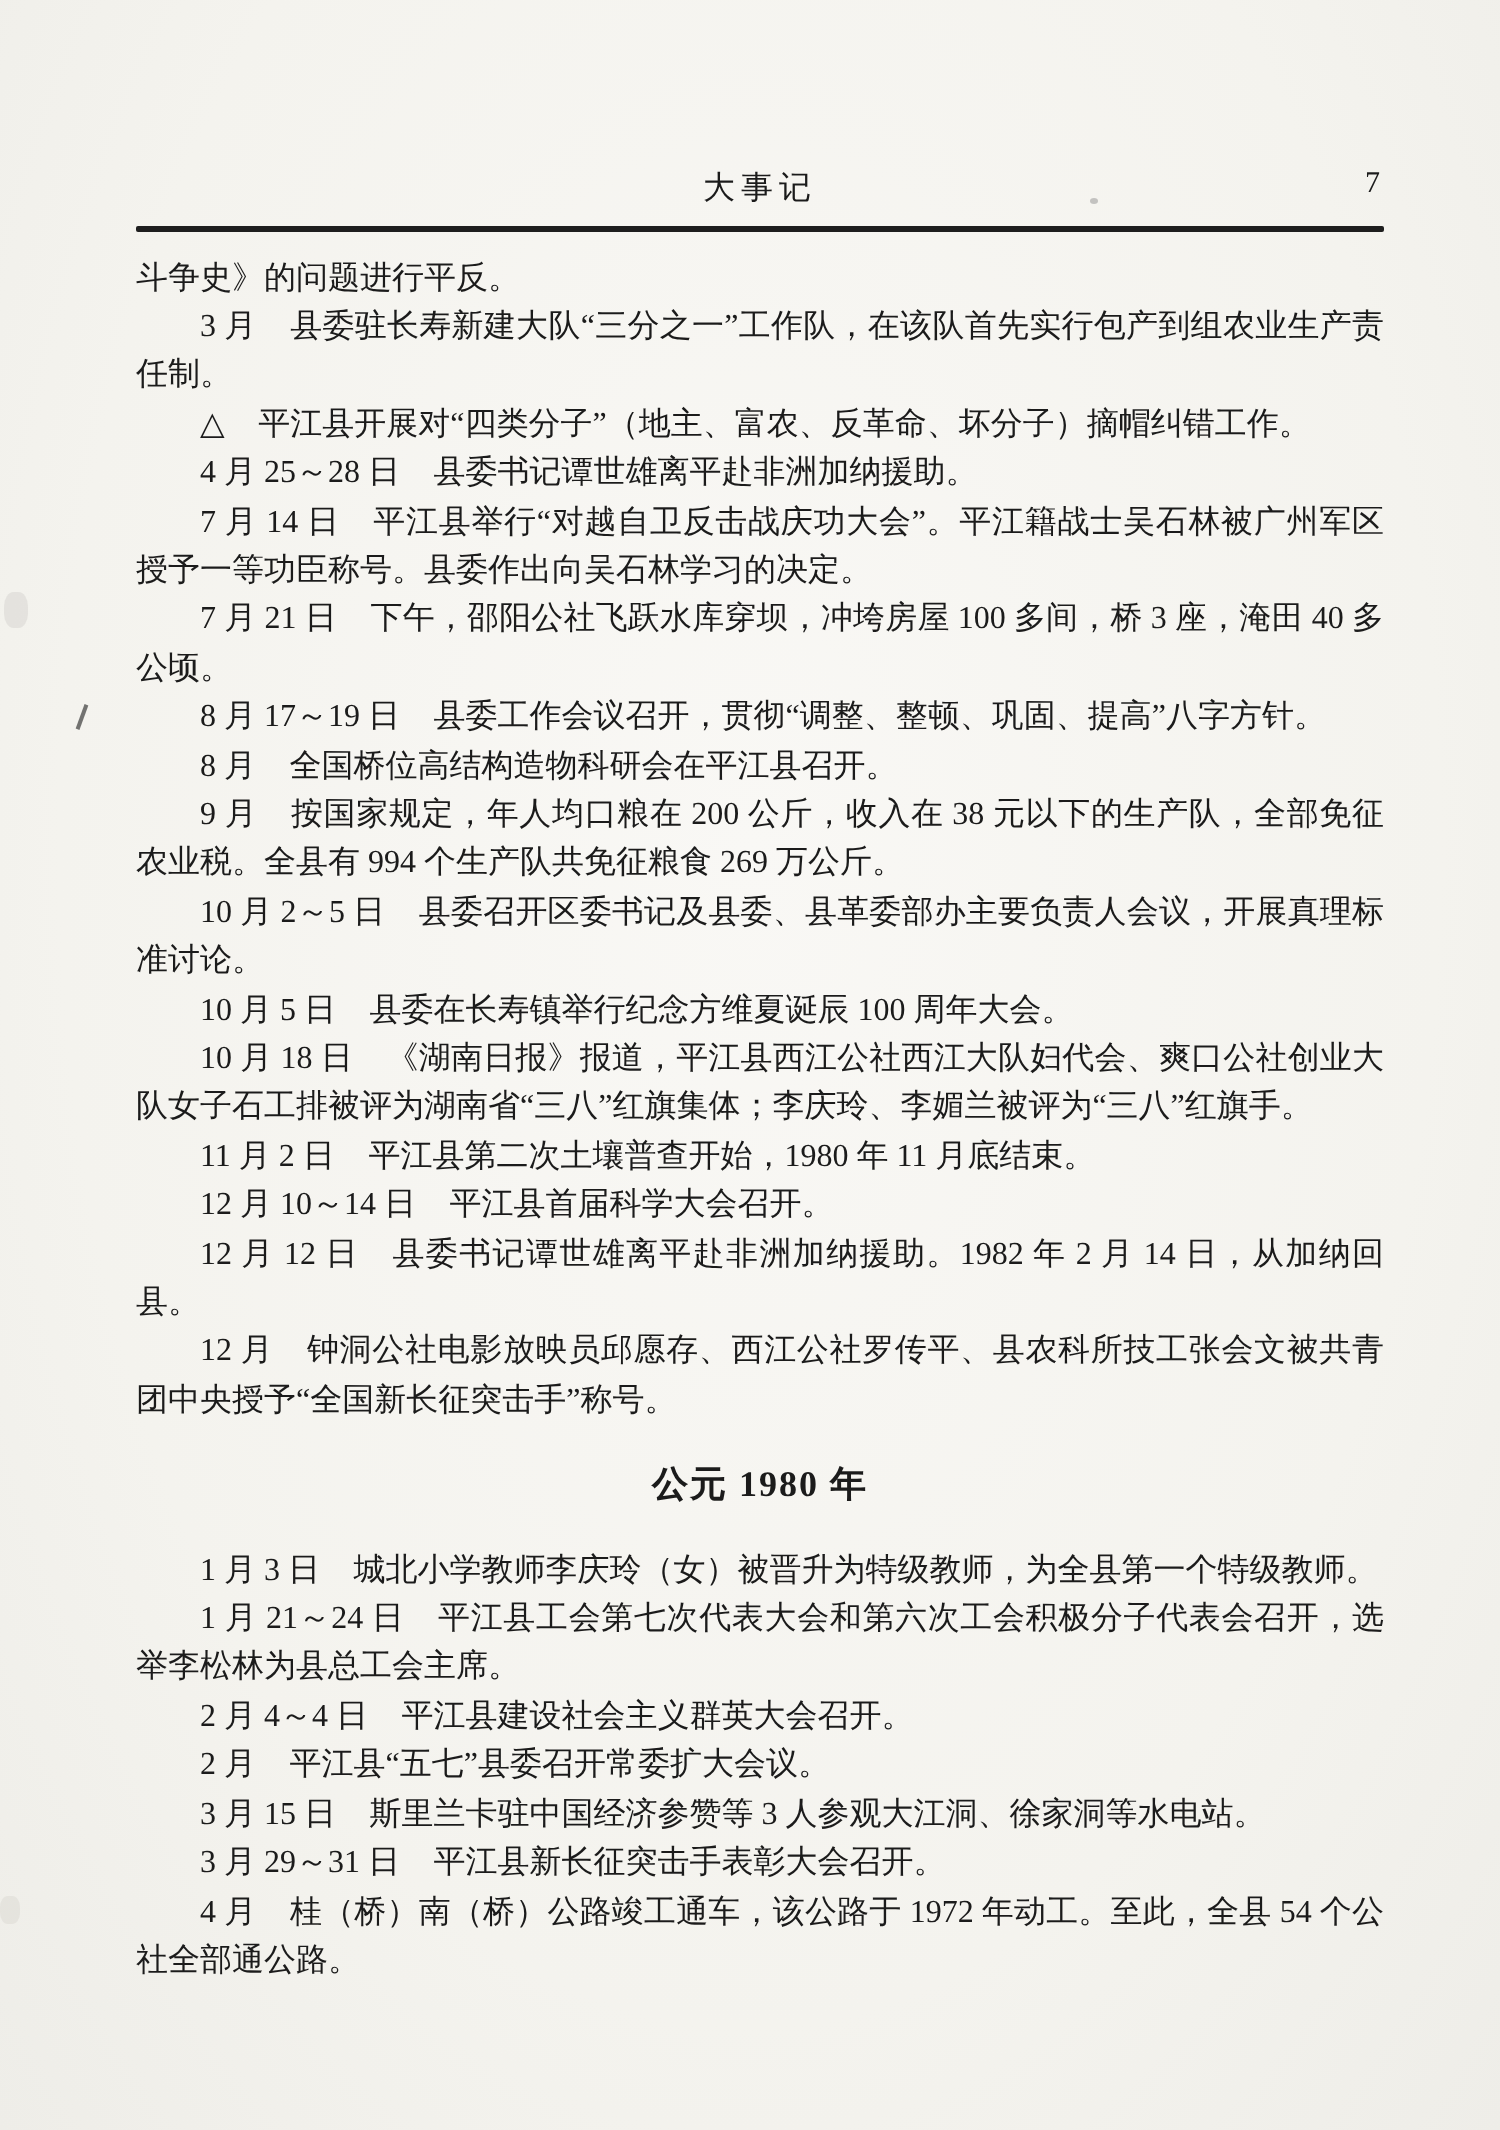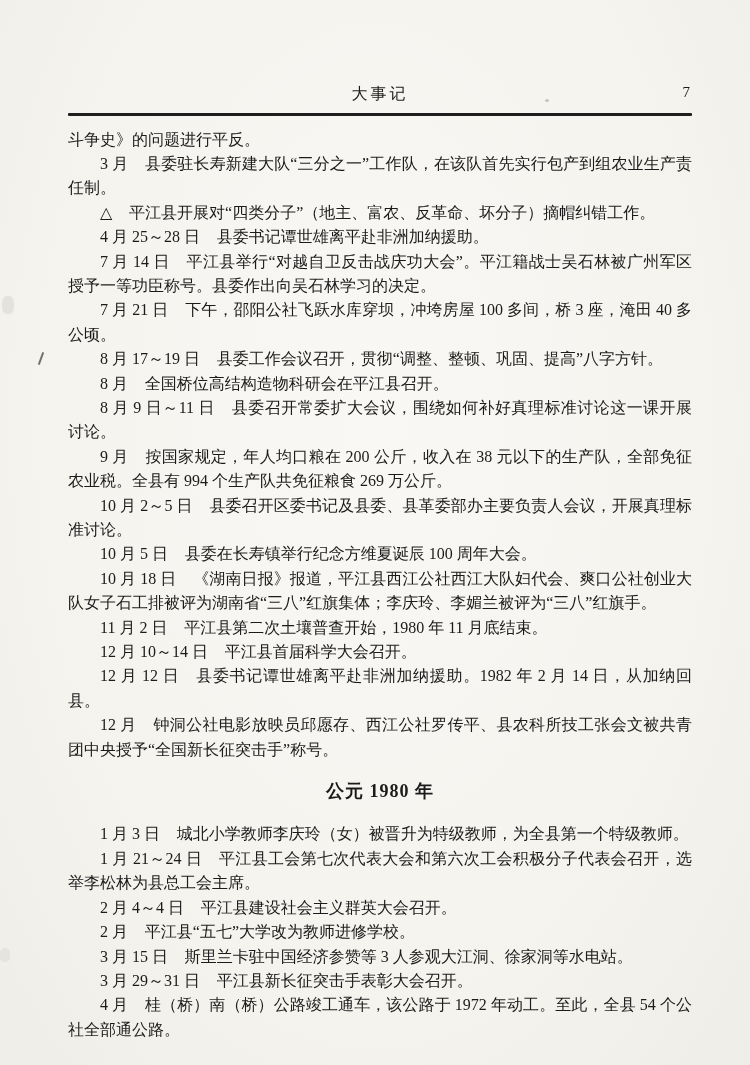--- a/index.html
+++ b/index.html
@@ -110,32 +110,31 @@
     <div class="header-rule"></div>
     <div class="document-body" id="doc-body">
         <p class="entry continuation"><span class="entry-text">斗争史》的问题进行平反。</span></p>
         <p class="entry"><span class="entry-date">3 月</span><span class="entry-text">县委驻长寿新建大队“三分之一”工作队，在该队首先实行包产到组农业生产责任制。</span></p>
         <p class="entry"><span class="entry-date">△</span><span class="entry-text">平江县开展对“四类分子”（地主、富农、反革命、坏分子）摘帽纠错工作。</span></p>
         <p class="entry"><span class="entry-date">4 月 25～28 日</span><span class="entry-text">县委书记谭世雄离平赴非洲加纳援助。</span></p>
         <p class="entry"><span class="entry-date">7 月 14 日</span><span class="entry-text">平江县举行“对越自卫反击战庆功大会”。平江籍战士吴石林被广州军区授予一等功臣称号。县委作出向吴石林学习的决定。</span></p>
         <p class="entry"><span class="entry-date">7 月 21 日</span><span class="entry-text">下午，邵阳公社飞跃水库穿坝，冲垮房屋 100 多间，桥 3 座，淹田 40 多公顷。</span></p>
         <p class="entry"><span class="entry-date">8 月 17～19 日</span><span class="entry-text">县委工作会议召开，贯彻“调整、整顿、巩固、提高”八字方针。</span></p>
         <p class="entry"><span class="entry-date">8 月</span><span class="entry-text">全国桥位高结构造物科研会在平江县召开。</span></p>
-        <p class="entry"><span class="entry-date">8 月 9 日～11 日</span><span class="entry-text">县委召开常委扩大会议，围绕如何补好真理标准讨论这一课开展讨论。</span></p>
         <p class="entry"><span class="entry-date">9 月</span><span class="entry-text">按国家规定，年人均口粮在 200 公斤，收入在 38 元以下的生产队，全部免征农业税。全县有 994 个生产队共免征粮食 269 万公斤。</span></p>
         <p class="entry"><span class="entry-date">10 月 2～5 日</span><span class="entry-text">县委召开区委书记及县委、县革委部办主要负责人会议，开展真理标准讨论。</span></p>
         <p class="entry"><span class="entry-date">10 月 5 日</span><span class="entry-text">县委在长寿镇举行纪念方维夏诞辰 100 周年大会。</span></p>
         <p class="entry"><span class="entry-date">10 月 18 日</span><span class="entry-text">《湖南日报》报道，平江县西江公社西江大队妇代会、爽口公社创业大队女子石工排被评为湖南省“三八”红旗集体；李庆玲、李媚兰被评为“三八”红旗手。</span></p>
         <p class="entry"><span class="entry-date">11 月 2 日</span><span class="entry-text">平江县第二次土壤普查开始，1980 年 11 月底结束。</span></p>
         <p class="entry"><span class="entry-date">12 月 10～14 日</span><span class="entry-text">平江县首届科学大会召开。</span></p>
         <p class="entry"><span class="entry-date">12 月 12 日</span><span class="entry-text">县委书记谭世雄离平赴非洲加纳援助。1982 年 2 月 14 日，从加纳回县。</span></p>
         <p class="entry"><span class="entry-date">12 月</span><span class="entry-text">钟洞公社电影放映员邱愿存、西江公社罗传平、县农科所技工张会文被共青团中央授予“全国新长征突击手”称号。</span></p>
         <div class="section-heading">公元 1980 年</div>
         <p class="entry"><span class="entry-date">1 月 3 日</span><span class="entry-text">城北小学教师李庆玲（女）被晋升为特级教师，为全县第一个特级教师。</span></p>
         <p class="entry"><span class="entry-date">1 月 21～24 日</span><span class="entry-text">平江县工会第七次代表大会和第六次工会积极分子代表会召开，选举李松林为县总工会主席。</span></p>
         <p class="entry"><span class="entry-date">2 月 4～4 日</span><span class="entry-text">平江县建设社会主义群英大会召开。</span></p>
-        <p class="entry"><span class="entry-date">2 月</span><span class="entry-text">平江县“五七”大学改为教师进修学校。</span></p>
+        <p class="entry"><span class="entry-date">2 月</span><span class="entry-text">平江县“五七”县委召开常委扩大会议。</span></p>
         <p class="entry"><span class="entry-date">3 月 15 日</span><span class="entry-text">斯里兰卡驻中国经济参赞等 3 人参观大江洞、徐家洞等水电站。</span></p>
         <p class="entry"><span class="entry-date">3 月 29～31 日</span><span class="entry-text">平江县新长征突击手表彰大会召开。</span></p>
         <p class="entry"><span class="entry-date">4 月</span><span class="entry-text">桂（桥）南（桥）公路竣工通车，该公路于 1972 年动工。至此，全县 54 个公社全部通公路。</span></p>
       </div>
   </div>
 </div>
 
 </body></html>

